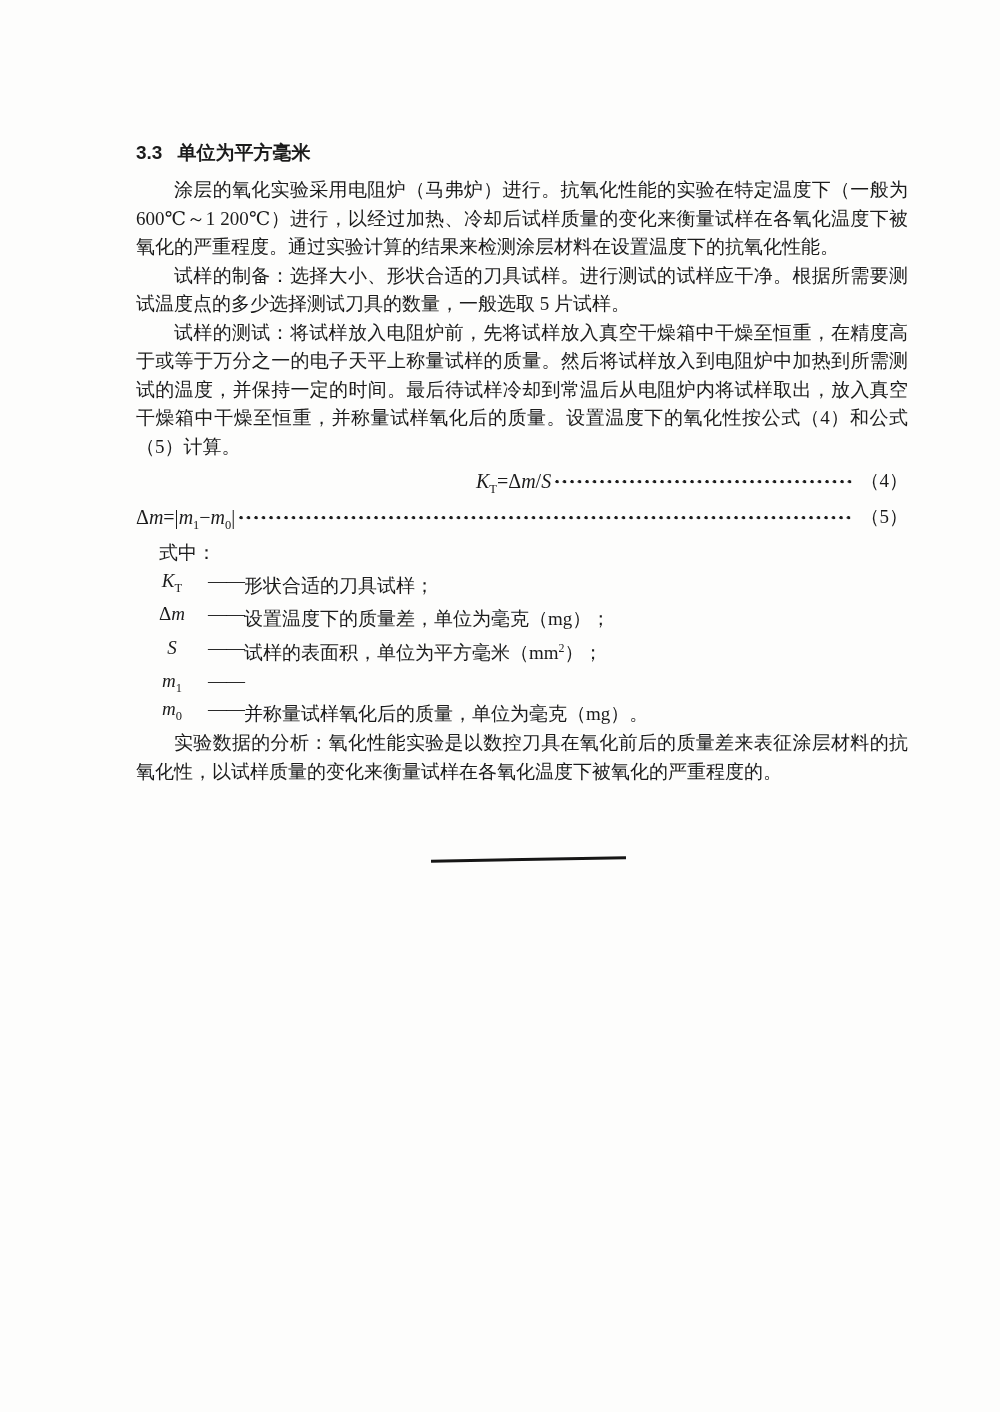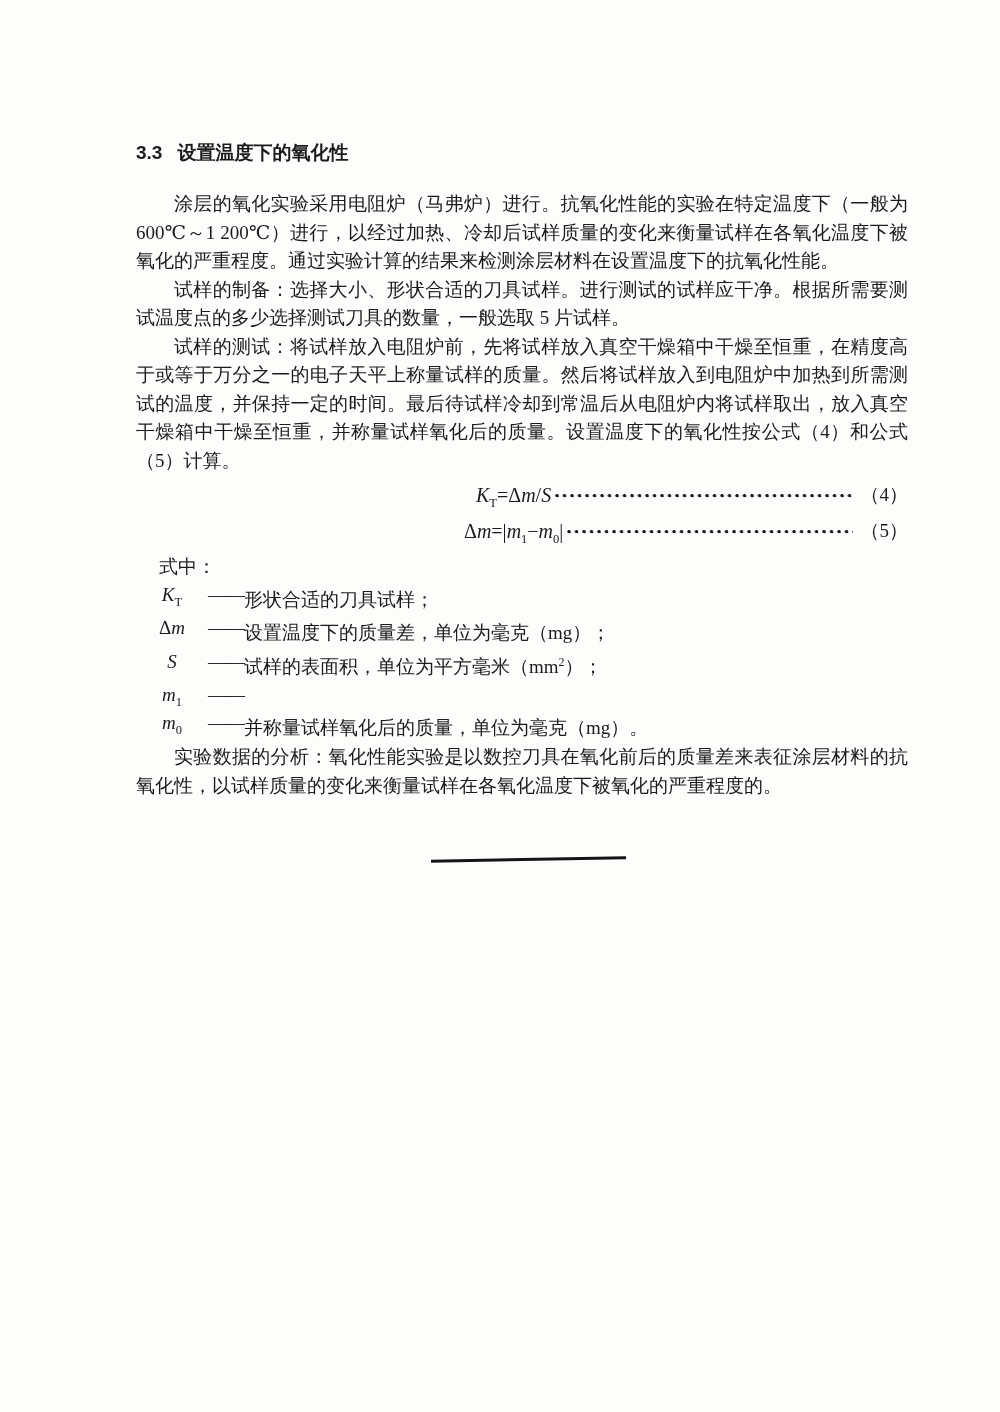--- a/index.html
+++ b/index.html
@@ -35,37 +35,37 @@
     display: flex;
   }
   .section-heading .sec-num { margin-right: 15px; }
   .para {
     margin: 0;
     font-size: 19px;
     line-height: 28.5px;
     text-align: justify;
     text-indent: 2em;
   }
-  .para.first { margin-top: 24px; }
+  .para.first { margin-top: 10px; }
   .formulas { margin-top: 2px; }
   .formula-row {
     display: flex;
     align-items: center;
     height: 36px;
     font-size: 20px;
   }
   .formula-row .eq { white-space: nowrap; }
   .eq .it { font-style: italic; }
   .eq sub, .sym sub {
     font-size: 12.5px;
     font-style: normal;
     line-height: 0;
   }
   .f4 .eq { margin-left: 340px; }
-  .f5 .eq { margin-left: 328px; }
+  .f5 .eq { }
   .leader {
     flex: 1;
     align-self: stretch;
     margin: 0 8px 0 3px;
     background-image: radial-gradient(circle at 3px 52%, #1c1c1c 1.5px, rgba(0,0,0,0) 1.9px);
     background-size: 7.5px 100%;
     background-repeat: repeat-x;
   }
   .fnum { font-size: 19px; white-space: nowrap; }
   .where-label {
@@ -100,21 +100,21 @@
 </style>
 </head>
 <body>
 
 <div class="page">
   <div class="content">
 
 
     <div class="section-heading">
       <span class="sec-num">3.3</span>
-      <span>设置温度下的氧化性</span>
+      <span>单位为平方毫米</span>
     </div>
 
     <p class="para first">涂层的氧化实验采用电阻炉（马弗炉）进行。抗氧化性能的实验在特定温度下（一般为 600℃～1 200℃）进行，以经过加热、冷却后试样质量的变化来衡量试样在各氧化温度下被氧化的严重程度。通过实验计算的结果来检测涂层材料在设置温度下的抗氧化性能。</p>
     <p class="para">试样的制备：选择大小、形状合适的刀具试样。进行测试的试样应干净。根据所需要测试温度点的多少选择测试刀具的数量，一般选取 5 片试样。</p>
     <p class="para">试样的测试：将试样放入电阻炉前，先将试样放入真空干燥箱中干燥至恒重，在精度高于或等于万分之一的电子天平上称量试样的质量。然后将试样放入到电阻炉中加热到所需测试的温度，并保持一定的时间。最后待试样冷却到常温后从电阻炉内将试样取出，放入真空干燥箱中干燥至恒重，并称量试样氧化后的质量。设置温度下的氧化性按公式（4）和公式（5）计算。</p>
 
     <div class="formulas">
       <div class="formula-row f4">
         <span class="eq"><span class="it">K</span><sub>T</sub><span>=</span><span>Δ</span><span class="it">m</span><span>/</span><span class="it">S</span></span>
         <span class="leader"></span>

